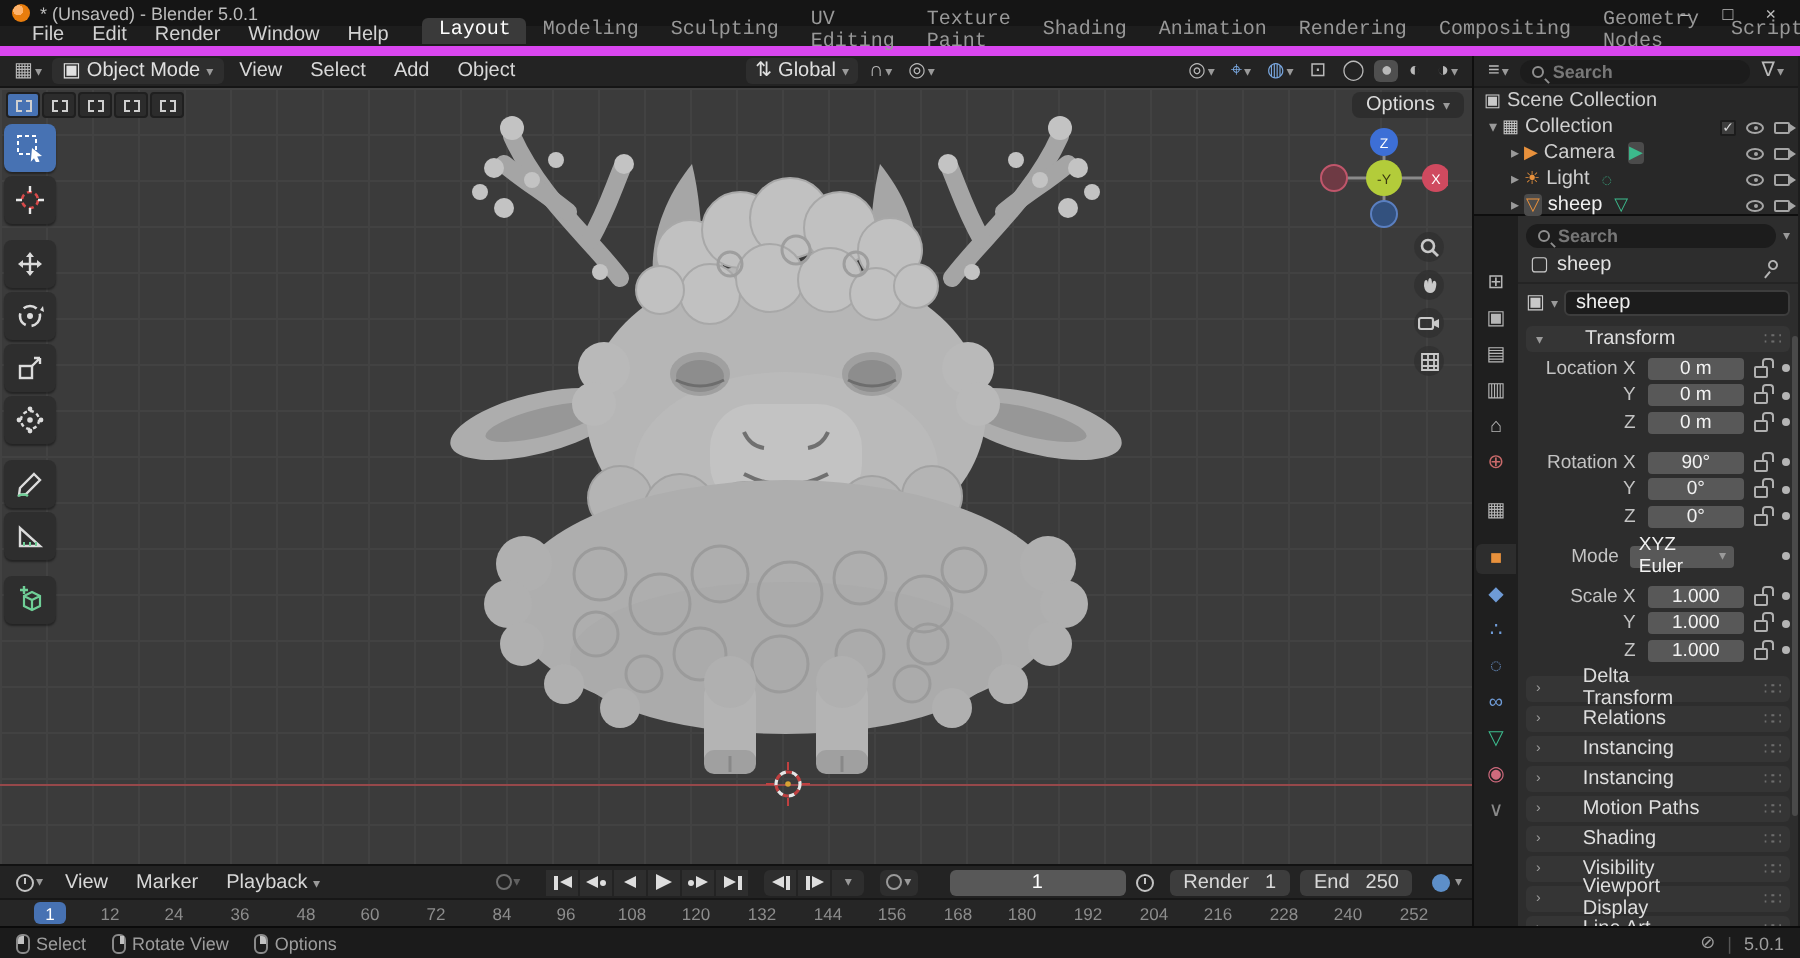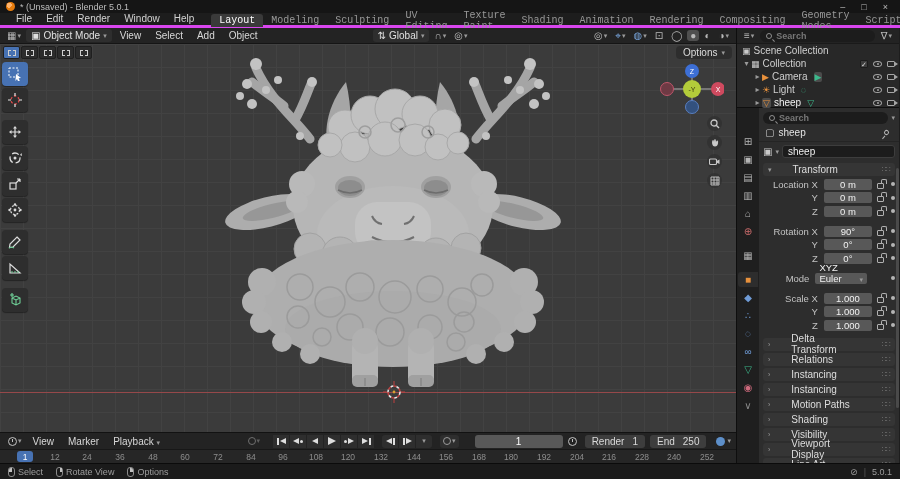--- a/index.html
+++ b/index.html
@@ -9,22 +9,22 @@
 
   
   .titlebar { height:13px; background:#151515; display:flex; align-items:center; padding:0 6px;
               color:#bdbdbd; font-size:9px; }
   .blogo { width:9px; height:9px; border-radius:50%;
            background:radial-gradient(circle at 35% 35%, #ffb36b 0 30%, #e87d0d 31% 100%); margin-right:5px; }
   .wctrl { margin-left:auto; display:flex; gap:16px; color:#bdbdbd; font-size:9px; padding-right:6px; }
   .wctrl span { cursor:default; }
 
   
-  .topbar { height:15px; background:#1d1d1d; display:flex; align-items:flex-start; padding:0 4px;
-            border-bottom:3px solid #d946ef; }
+  .topbar { height:15px; background:#1d1d1d; display:flex; align-items:flex-end; padding:0 4px;
+            border-bottom:5px solid #d946ef; }
   .topbar .menu { padding:0 7px; color:#d2d2d2; }
   .tabs { display:flex; margin-left:10px; align-items:center; height:15px; }
   .tab { padding:1px 8px; color:#989898; border-radius:3px 3px 0 0;font-family:Liberation Mono, monospace; }
   .tab.active { background:#3a3a3a; color:#fdfdfd; }
   .tab-add { color:#989898; padding:0 7px; }
   .tb-sel { display:flex; align-items:center; background:#232323; border-radius:3px; padding:0 4px;
             height:12px; margin-left:6px; color:#d6d6d6; gap:3px; }
   .tb-sel .ic { color:#a9a9a9; font-size:9px; }
   .caret { font-size:7px; color:#9a9a9a; }
 
@@ -123,21 +123,21 @@
   .namerow { display:flex; align-items:center; gap:3px; margin:3px 0 5px 0; }
   .namefield { flex:1; background:#1c1c1c; border:1px solid #3d3d3d; border-radius:3px; height:13px;
                display:flex; align-items:center; padding:0 5px; color:#efefef; }
   .panel-h { display:flex; align-items:center; background:#353535; border-radius:3px; height:13px;
              padding:0 5px; margin-bottom:2px; color:#dedede; gap:21px; }
   .panel-h .grip { margin-left:auto; color:#6d6d6d; letter-spacing:-1px; font-size:8px; }
   .trow { display:flex; align-items:center; height:12px; margin:1.5px 0; }
   .trow .lab { width:72px; text-align:right; padding-right:6px; color:#c3c3c3; font-size:9.5px; }
   .field { width:58px; background:#585858; border-radius:2px; height:11px; color:#f2f2f2;
            display:flex; align-items:center; justify-content:center; font-size:9.5px; }
-  .field.dd { justify-content:space-between; padding:0 4px;align-items:flex-end; }
+  .field.dd { justify-content:space-between; padding:0 4px; }
   .lock { width:7px; height:6px; border:1px solid #b0b0b0; border-radius:1px; position:relative;
           margin-left:5px; margin-top:3px; flex:none; }
   .lock:before { content:""; position:absolute; width:4px; height:4px; border:1px solid #b0b0b0;
                  border-bottom:none; border-radius:2px 2px 0 0; left:2.5px; top:-5px; }
   .kdot { width:4px; height:4px; border-radius:50%; background:#b5b5b5; margin-left:7px; flex:none; }
   .grp-gap { height:5px; }
   .pscroll { position:absolute; right:0px; top:60px; width:3px; height:240px; background:#4a4a4a; border-radius:2px; }
 
   
   .tl-header { height:17px; background:#232323; border-top:1px solid #121212; display:flex;

